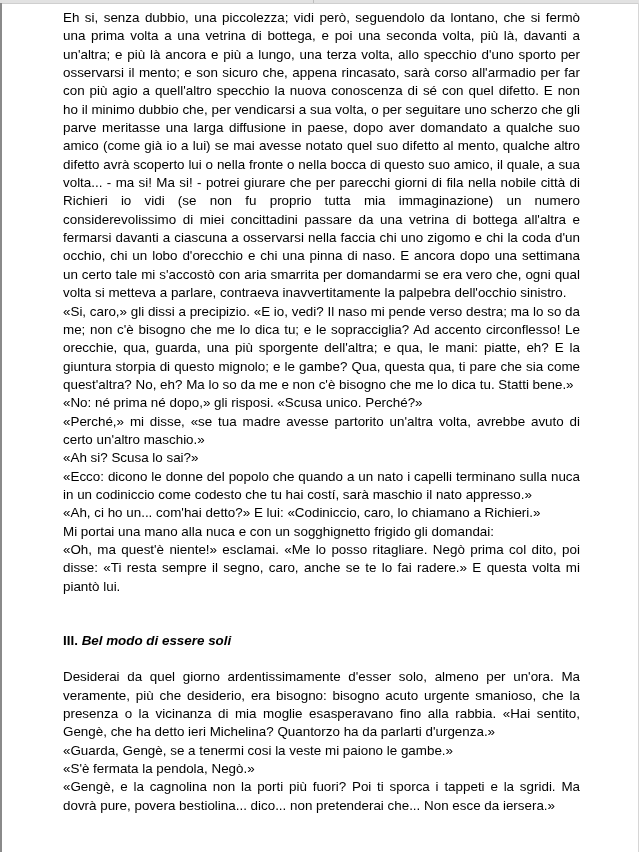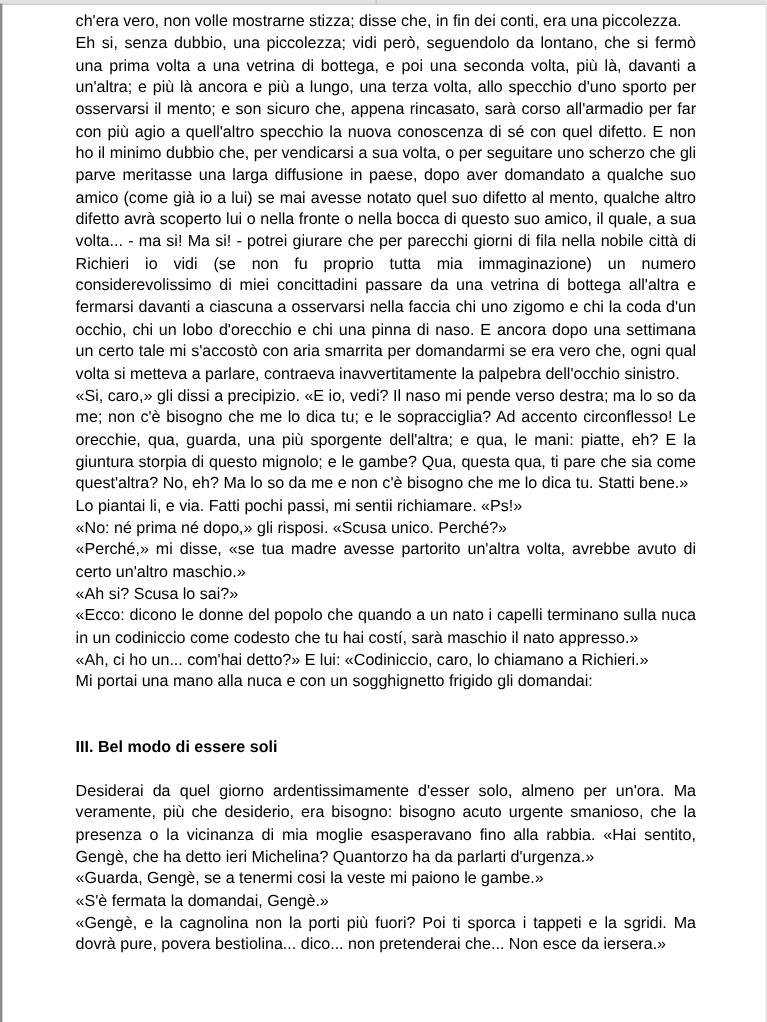--- a/index.html
+++ b/index.html
@@ -24,48 +24,47 @@
   .page {
     position: absolute; left: 63px; top: 9px; width: 517px;
     font-size: 13.4px; line-height: 18.35px; color: #000;
     text-align: justify;
   }
   .page p { margin: 0; }
   .heading {
     margin-top: 18px !important; margin-bottom: 18px !important;
     font-weight: bold; text-align: left;
   }
-  .heading .title { }
+  .heading .title { font-style: italic; }
   .spacer { height: 18px; }
 </style>
 </head>
 <body>
 
 <div class="topbar">
   <div class="divider"></div>
 </div>
 <div class="leftedge"></div>
 <div class="rightedge"></div>
 
 <div class="page">
-  <p>ch'era vero, non volle mostrarne stizza; disse che, in fin dei conti, era una piccolezza.</p>
   <p>Eh si, senza dubbio, una piccolezza; vidi però, seguendolo da lontano, che si fermò una prima volta a una vetrina di bottega, e poi una seconda volta, più là, davanti a un'altra; e più là ancora e più a lungo, una terza volta, allo specchio d'uno sporto per osservarsi il mento; e son sicuro che, appena rincasato, sarà corso all'armadio per far con più agio a quell'altro specchio la nuova conoscenza di sé con quel difetto. E non ho il minimo dubbio che, per vendicarsi a sua volta, o per seguitare uno scherzo che gli parve meritasse una larga diffusione in paese, dopo aver domandato a qualche suo amico (come già io a lui) se mai avesse notato quel suo difetto al mento, qualche altro difetto avrà scoperto lui o nella fronte o nella bocca di questo suo amico, il quale, a sua volta... - ma si! Ma si! - potrei giurare che per parecchi giorni di fila nella nobile città di Richieri io vidi (se non fu proprio tutta mia immaginazione) un numero considerevolissimo di miei concittadini passare da una vetrina di bottega all'altra e fermarsi davanti a ciascuna a osservarsi nella faccia chi uno zigomo e chi la coda d'un occhio, chi un lobo d'orecchio e chi una pinna di naso. E ancora dopo una settimana un certo tale mi s'accostò con aria smarrita per domandarmi se era vero che, ogni qual volta si metteva a parlare, contraeva inavvertitamente la palpebra dell'occhio sinistro.</p>
   <p>«Si, caro,» gli dissi a precipizio. «E io, vedi? Il naso mi pende verso destra; ma lo so da me; non c'è bisogno che me lo dica tu; e le sopracciglia? Ad accento circonflesso! Le orecchie, qua, guarda, una più sporgente dell'altra; e qua, le mani: piatte, eh? E la giuntura storpia di questo mignolo; e le gambe? Qua, questa qua, ti pare che sia come quest'altra? No, eh? Ma lo so da me e non c'è bisogno che me lo dica tu. Statti bene.»</p>
-  <p>Lo piantai li, e via. Fatti pochi passi, mi sentii richiamare. «Ps!»</p>
   <p>«No: né prima né dopo,» gli risposi. «Scusa unico. Perché?»</p>
   <p>«Perché,» mi disse, «se tua madre avesse partorito un'altra volta, avrebbe avuto di certo un'altro maschio.»</p>
   <p>«Ah si? Scusa lo sai?»</p>
   <p>«Ecco: dicono le donne del popolo che quando a un nato i capelli terminano sulla nuca in un codiniccio come codesto che tu hai costí, sarà maschio il nato appresso.»</p>
   <p>«Ah, ci ho un... com'hai detto?» E lui: «Codiniccio, caro, lo chiamano a Richieri.»</p>
   <p>Mi portai una mano alla nuca e con un sogghignetto frigido gli domandai:</p>
+  <p>«Oh, ma quest'è niente!» esclamai. «Me lo posso ritagliare. Negò prima col dito, poi disse: «Ti resta sempre il segno, caro, anche se te lo fai radere.» E questa volta mi piantò lui.</p>
 
   <div class="spacer"></div>
   <p class="heading">
     <span>III.</span>
     <span class="title">Bel modo di essere soli</span>
   </p>
 
   <p>Desiderai da quel giorno ardentissimamente d'esser solo, almeno per un'ora. Ma veramente, più che desiderio, era bisogno: bisogno acuto urgente smanioso, che la presenza o la vicinanza di mia moglie esasperavano fino alla rabbia. «Hai sentito, Gengè, che ha detto ieri Michelina? Quantorzo ha da parlarti d'urgenza.»</p>
   <p>«Guarda, Gengè, se a tenermi cosi la veste mi paiono le gambe.»</p>
-  <p>«S'è fermata la domandai, Gengè.»</p>
+  <p>«S'è fermata la pendola, Negò.»</p>
   <p>«Gengè, e la cagnolina non la porti più fuori? Poi ti sporca i tappeti e la sgridi. Ma dovrà pure, povera bestiolina... dico... non pretenderai che... Non esce da iersera.»</p>
 
 </div>
 
 </body></html>

